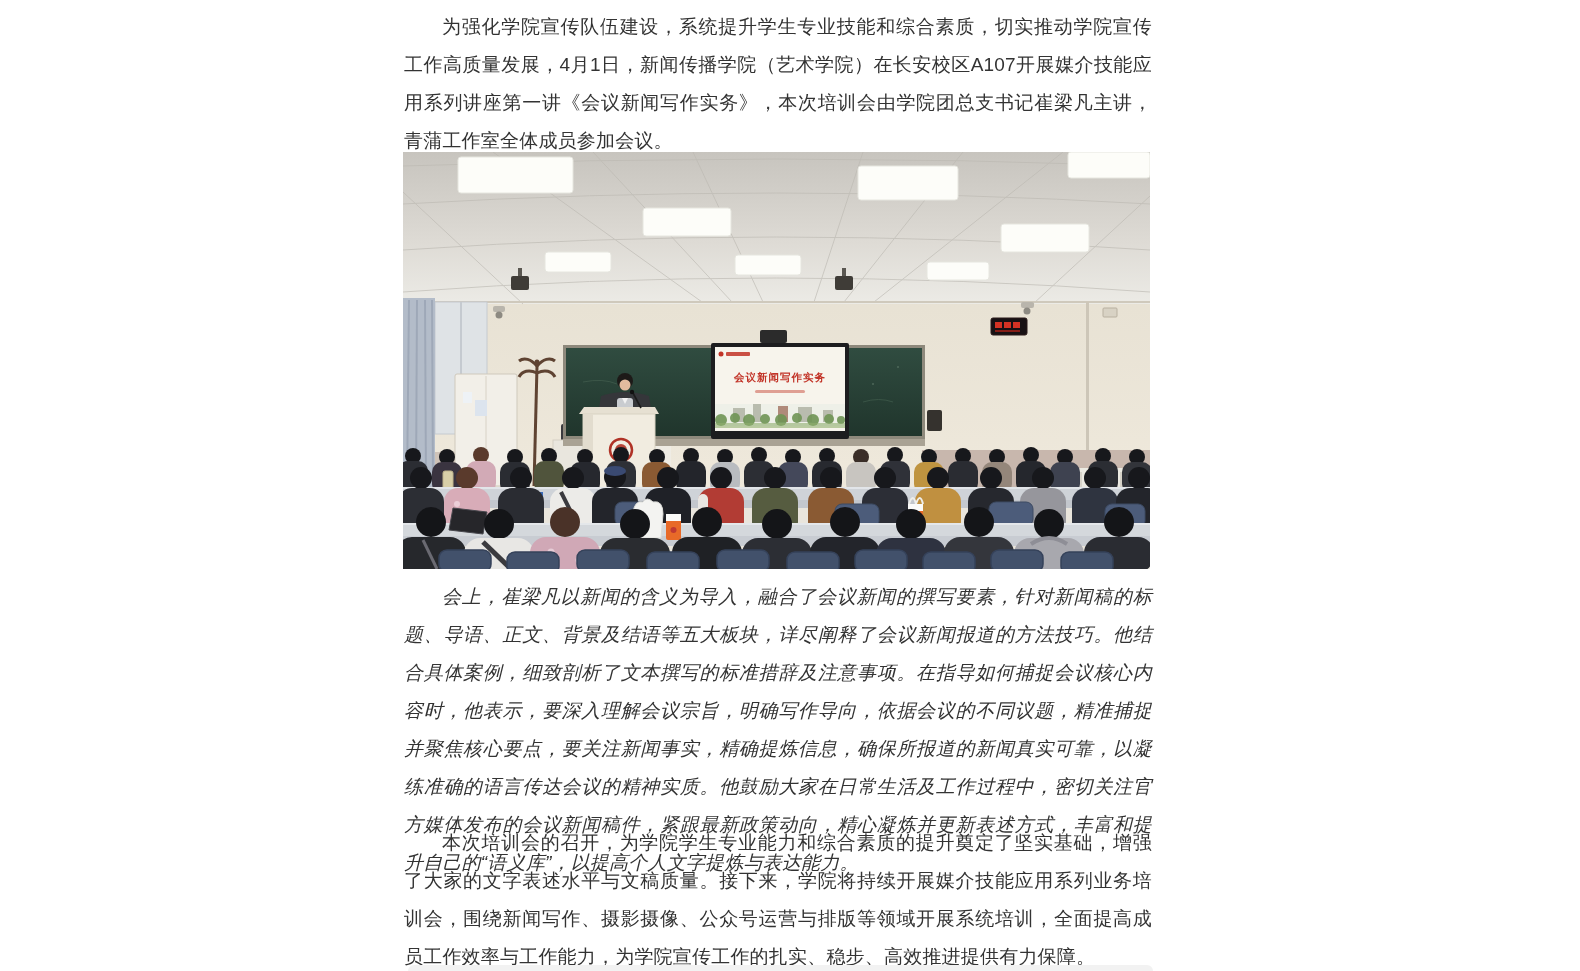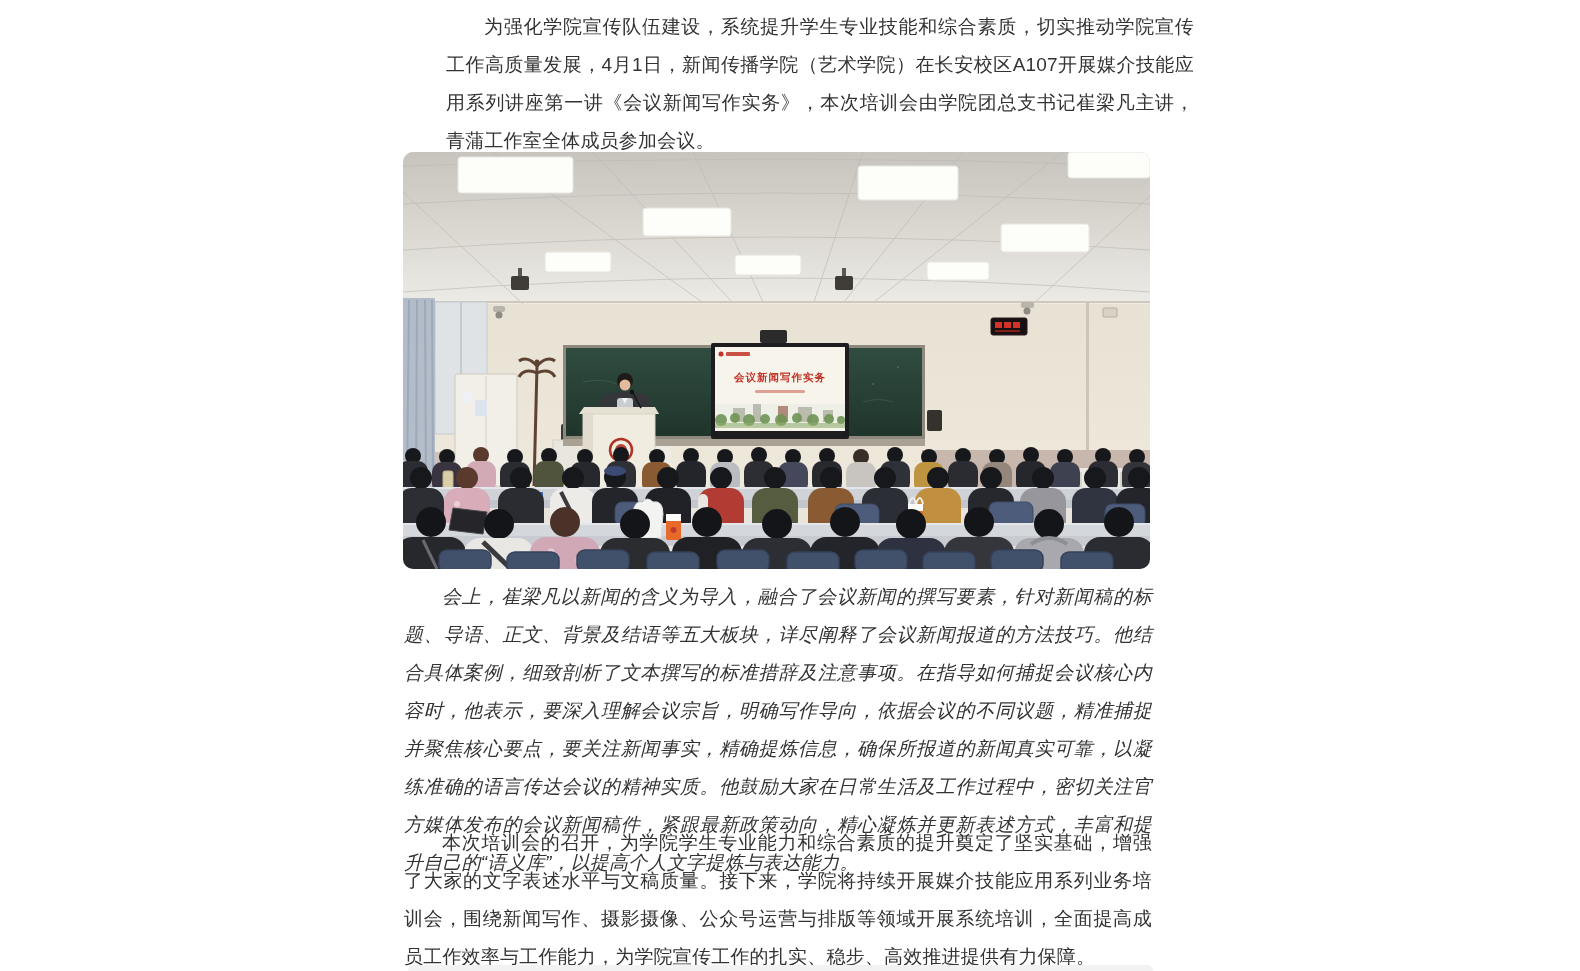--- a/index.html
+++ b/index.html
@@ -5,26 +5,26 @@
   html,body{margin:0;padding:0;}
   body{
     width:1580px;height:971px;background:#ffffff;overflow:hidden;position:relative;
     font-family:"Liberation Sans","DejaVu Sans",sans-serif;
   }
   .para{
     position:absolute;left:404px;width:748px;margin:0;
     font-size:19px;line-height:38px;color:#333333;
     text-align:justify;text-indent:2em;letter-spacing:0.2px;
   }
-  #para1{top:8px;margin-left:42px;}
+  #para1{top:8px;}
   #para2{top:578px;font-style:italic;}
   #para3{top:824px;}
   .photo{
     position:absolute;left:403px;top:152px;width:747px;height:417px;margin:0;
-    background:#e9e5dc;overflow:hidden;border-radius:10px;
+    background:#e9e5dc;overflow:hidden;
   }
   .footer-strip{
     position:absolute;left:408px;top:965px;width:745px;height:12px;
     background:#f2f2f2;border-radius:6px 6px 0 0;
   }
 </style>
 </head>
 <body>
 
 <p class="para" id="para1">为强化学院宣传队伍建设，系统提升学生专业技能和综合素质，切实推动学院宣传工作高质量发展，4月1日，新闻传播学院（艺术学院）在长安校区A107开展媒介技能应用系列讲座第一讲《会议新闻写作实务》，本次培训会由学院团总支书记崔梁凡主讲，青蒲工作室全体成员参加会议。</p>

